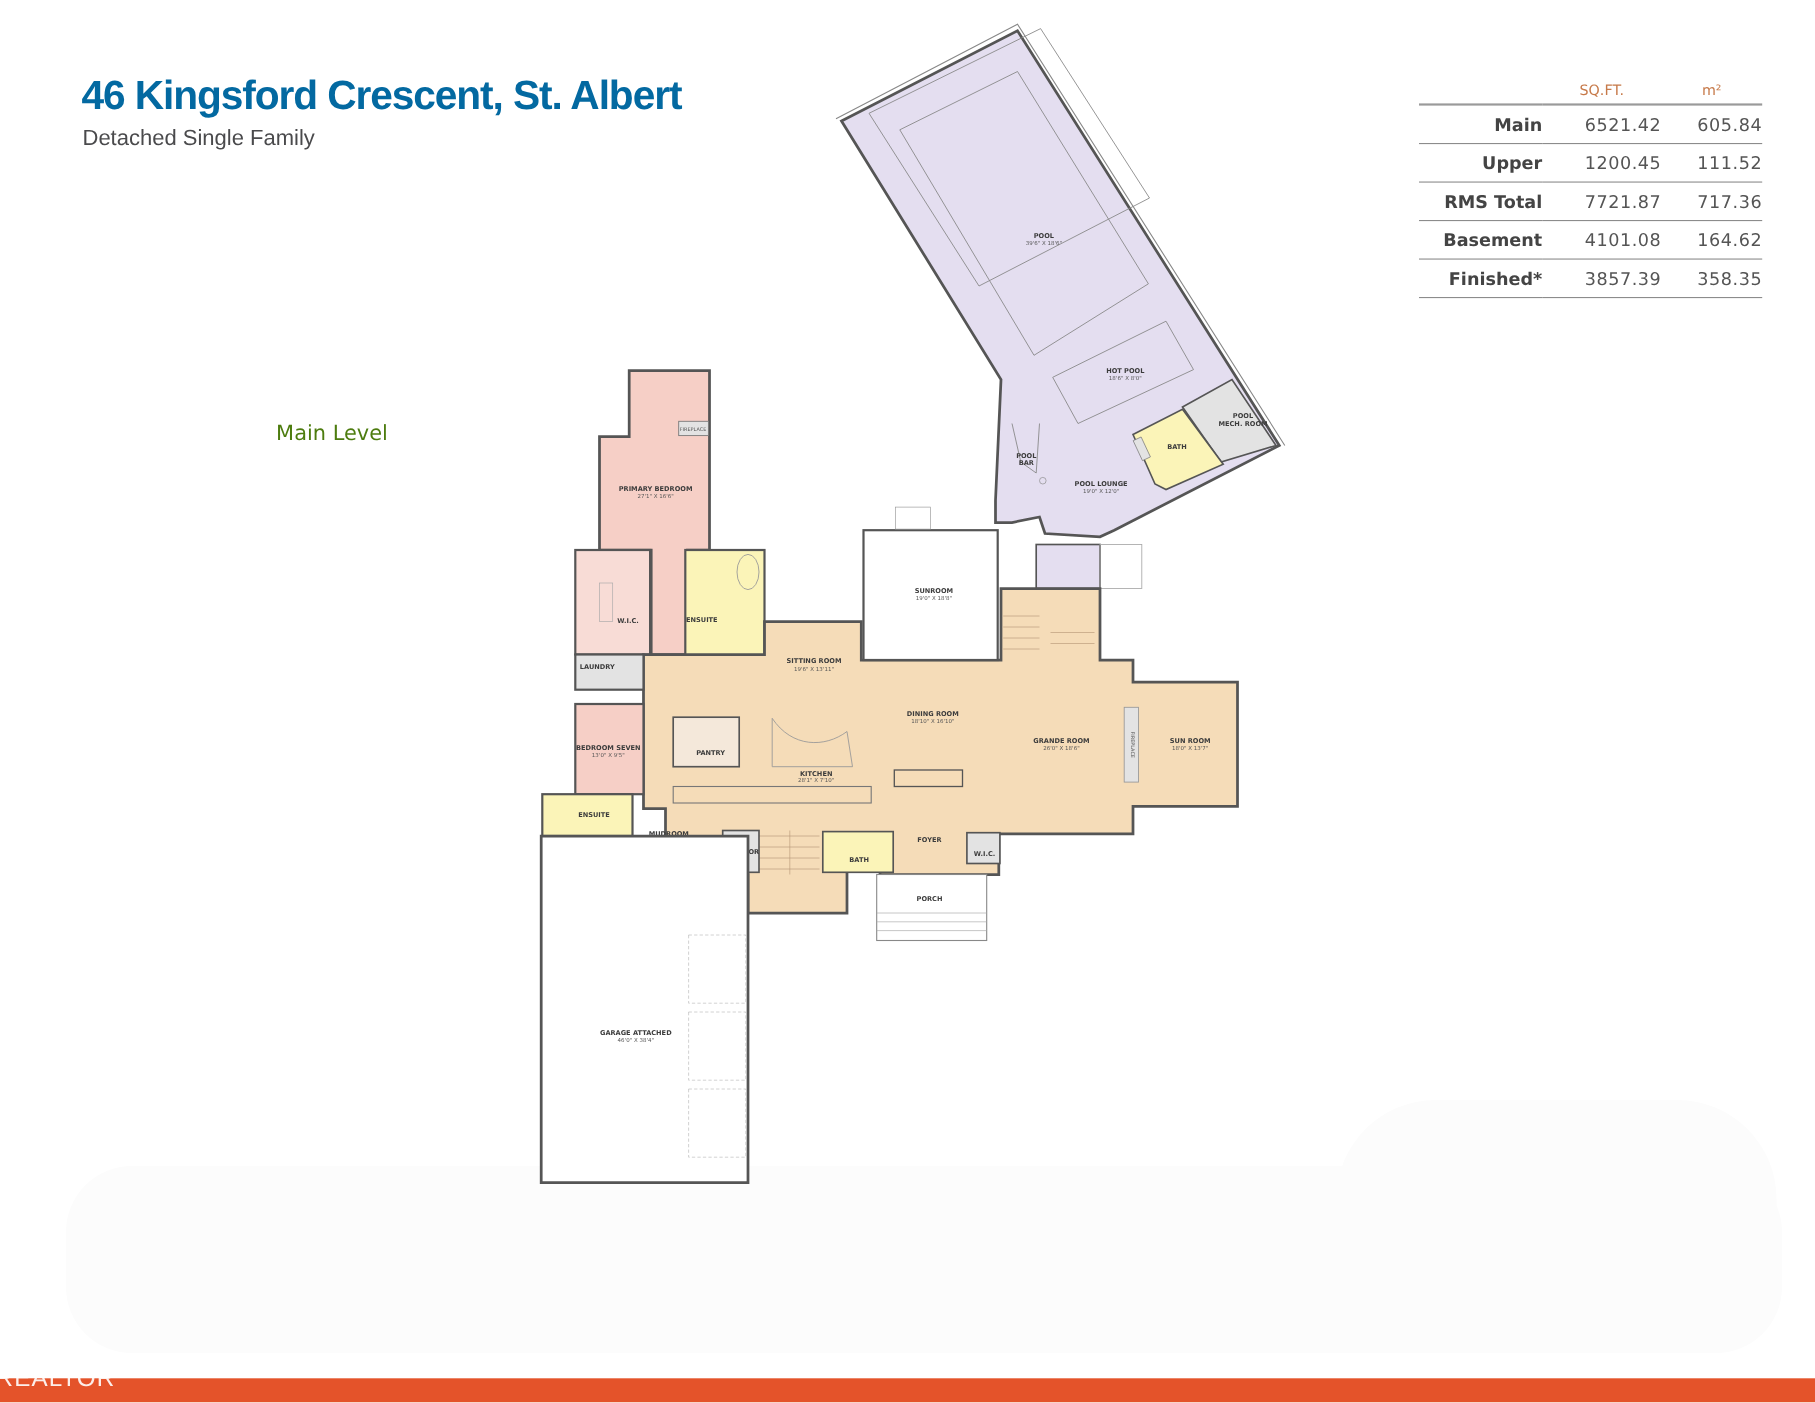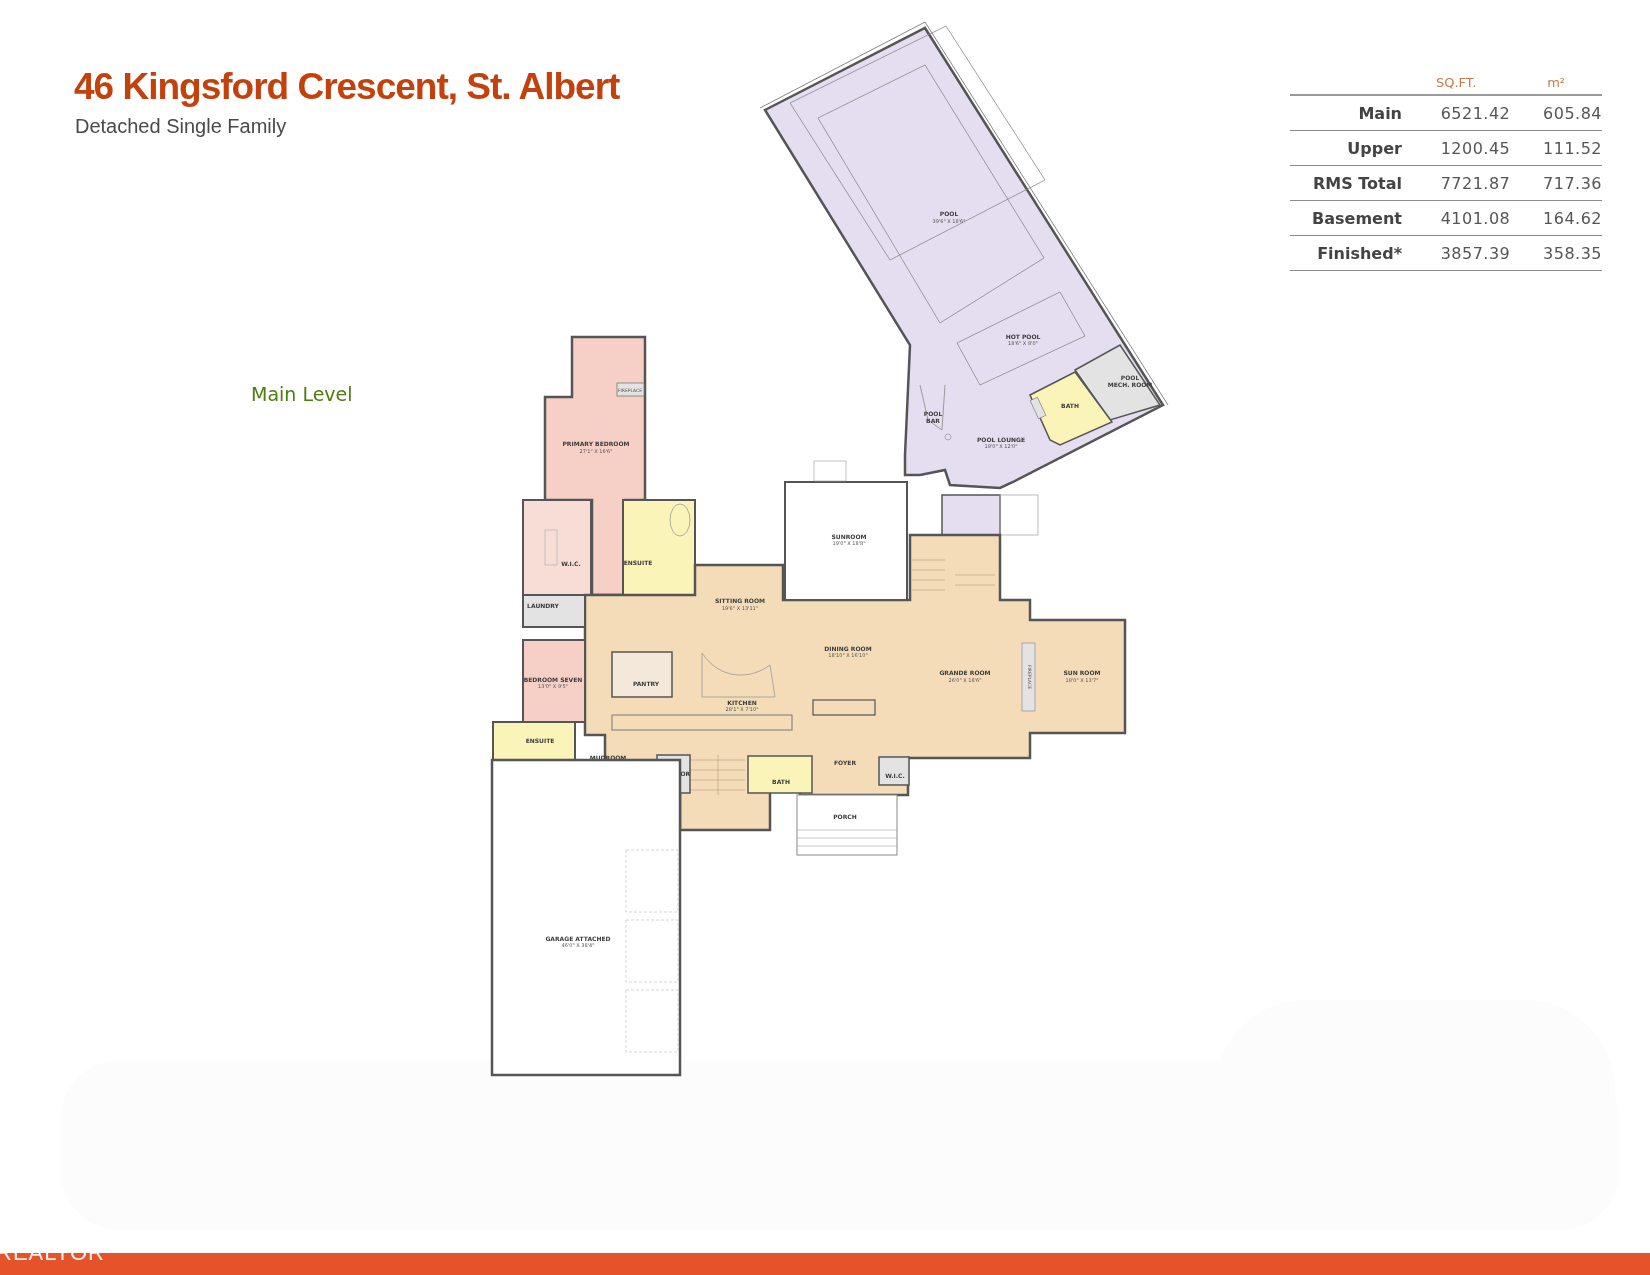--- a/index.html
+++ b/index.html
@@ -1,17 +1,17 @@
 <!DOCTYPE html>
 <html><head>
 <meta charset="utf-8">
 <style>
   html, body { margin:0; padding:0; }
   body { width:1650px; height:1275px; background:#ffffff; position:relative; overflow:hidden; font-family:"DejaVu Sans", sans-serif; }
-  .title { position:absolute; left:74px; top:66px; font-family:"Liberation Sans", sans-serif; font-size:37px; font-weight:bold; color:#c2410c; letter-spacing:-1px; margin:0; }
+  .title { position:absolute; left:74px; top:66px; font-family:"Liberation Sans", sans-serif; font-size:37px; font-weight:bold; color:#0369a1; letter-spacing:-1px; margin:0; }
   .subtitle { position:absolute; left:75px; top:115px; font-family:"Liberation Sans", sans-serif; font-size:20px; color:#4a4a4c; }
   .level-label { position:absolute; left:251px; top:383px; font-size:19px; color:#4d7c0f; font-family:"DejaVu Sans", sans-serif; }
   table.areas { position:absolute; left:1290px; top:70px; border-collapse:collapse; width:312px; font-family:"DejaVu Sans", sans-serif; }
   table.areas th { font-weight:normal; font-size:13px; color:#c77a4a; height:24px; text-align:center; border-bottom:2px solid #9a9a9a; padding:0; }
   table.areas td { font-size:16px; color:#444; height:34px; border-bottom:1.5px solid #8c8c8c; padding:0;text-align:right; }
   table.areas td.lbl { font-weight:bold; width:112px; }
   table.areas td.num { text-align:right; color:#555; letter-spacing:0.5px; }
   .plan { position:absolute; left:0; top:0; }
   .room-label { font-family:"DejaVu Sans", sans-serif; font-size:6px; font-weight:bold; fill:#3c3c3c; text-anchor:middle; }
   .room-dim { font-family:"DejaVu Sans", sans-serif; font-size:5px; fill:#555; text-anchor:middle; }

